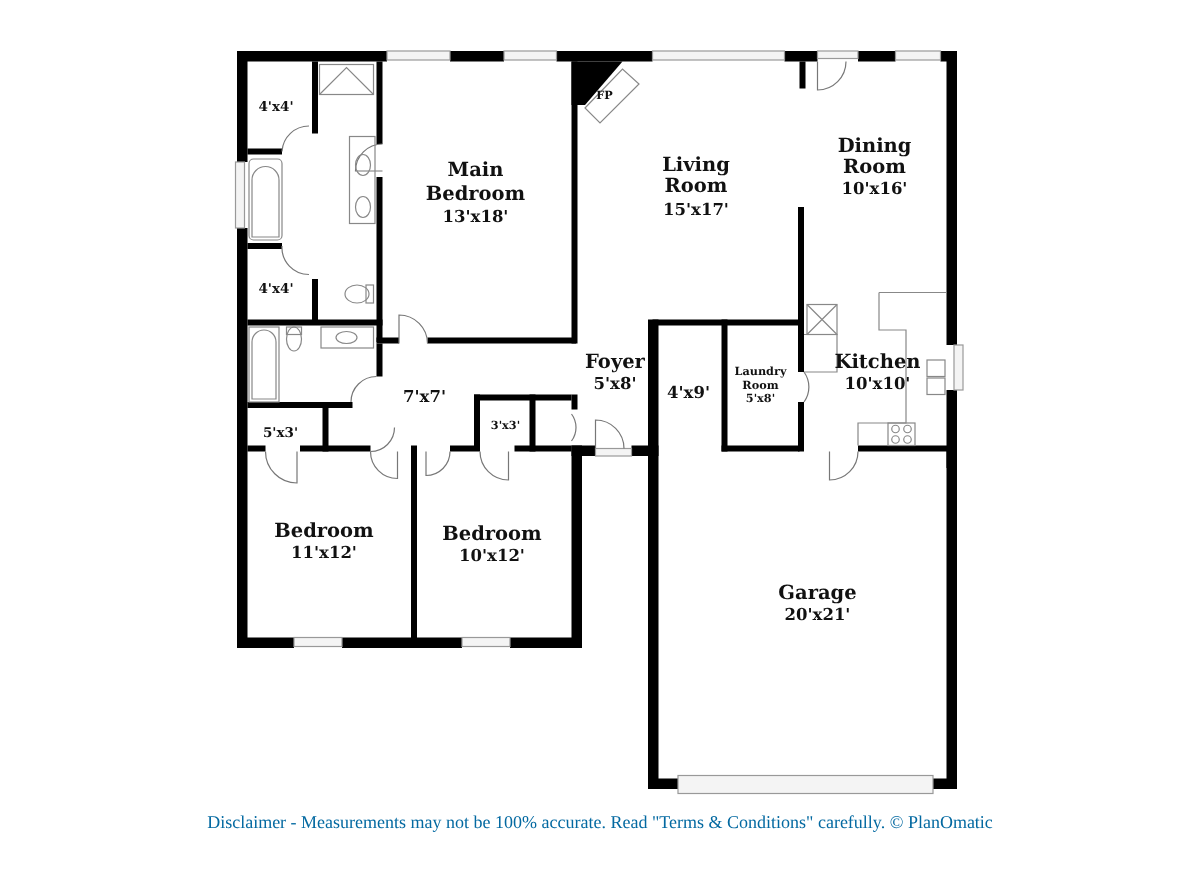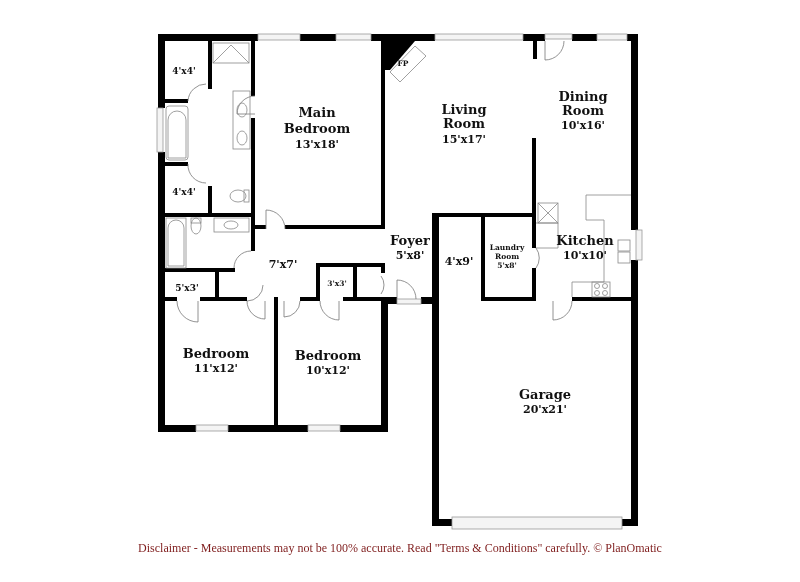--- a/index.html
+++ b/index.html
@@ -7,21 +7,21 @@
   #plan { position: absolute; left: 0; top: 0; width: 800px; height: 582px; }
   .wall { fill: #000; }
   .fix { stroke: #888; stroke-width: 0.8; fill: none; }
   .win { fill: #f4f4f4; stroke: #999; stroke-width: 0.8; }
   .door { stroke: #777; stroke-width: 0.8; fill: none; }
   .lbl { font-family: "DejaVu Serif", "Liberation Serif", serif; font-weight: bold; fill: #111; text-anchor: middle; }
   .lbl-lg { font-size: 13px; }
   .lbl-md { font-size: 11px; }
   .lbl-sm { font-size: 9px; }
   .lbl-xs { font-size: 7.5px; }
-  .disclaimer { position: absolute; left: 0; width: 800px; top: 541px; text-align: center; font-family: "Liberation Serif", "DejaVu Serif", serif; font-size: 12px; color: #7f1d1d; }
+  .disclaimer { position: absolute; left: 0; width: 800px; top: 541px; text-align: center; font-family: "Liberation Serif", "DejaVu Serif", serif; font-size: 12px; color: #0369a1; }
 </style>
 </head>
 <body>
 
 <svg id="plan" viewBox="0 0 800 582">
 
   <g>
 
     <rect class="wall" x="158" y="34" width="100" height="7"></rect>
     <rect class="wall" x="300" y="34" width="36" height="7"></rect>

